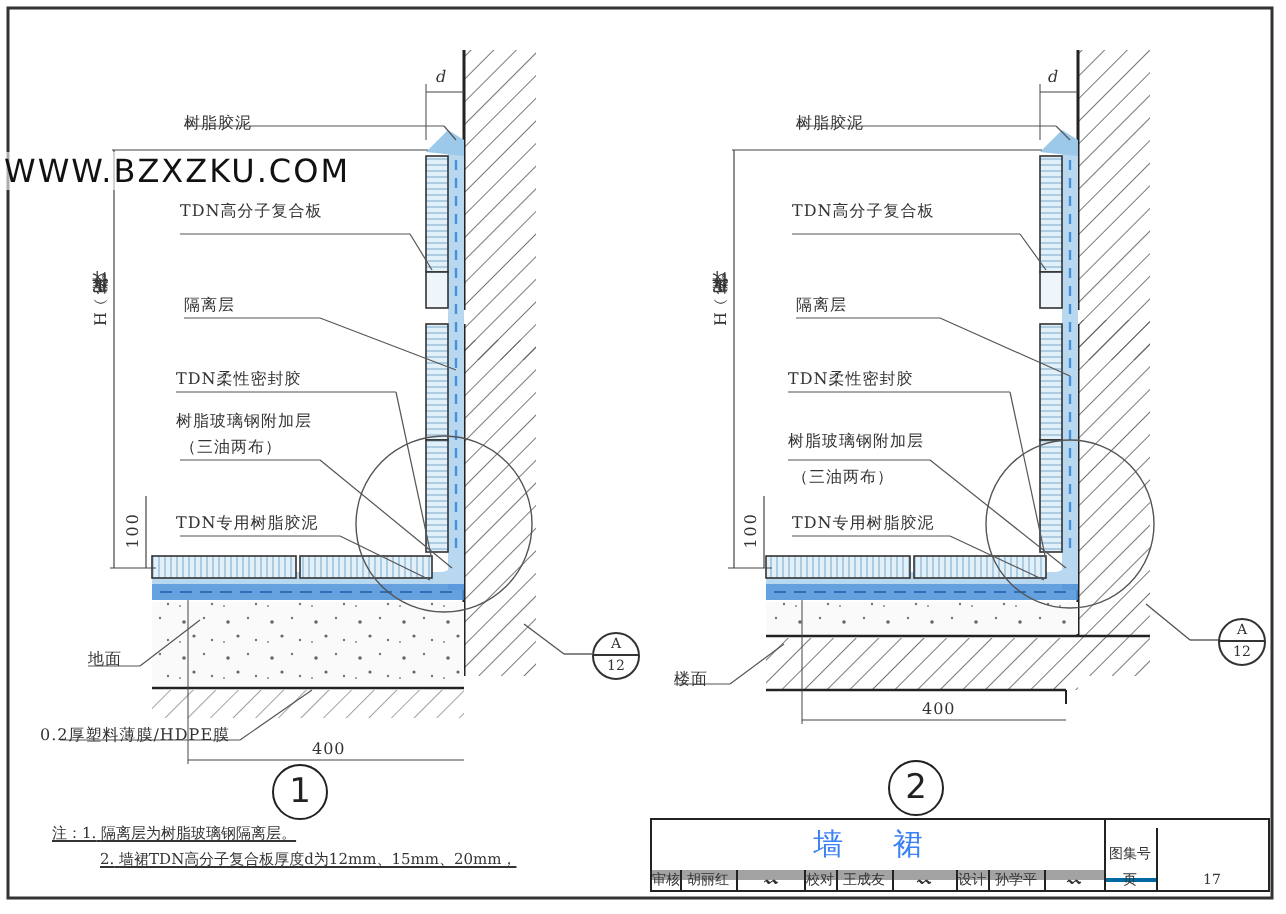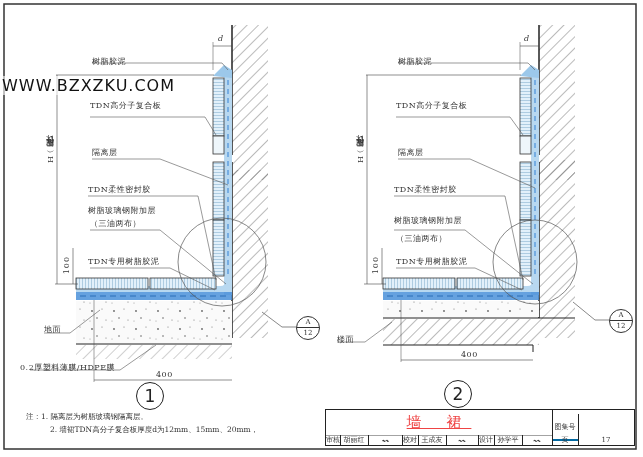--- a/index.html
+++ b/index.html
@@ -1,25 +1,25 @@
 <!DOCTYPE html>
 <html><head>
 <meta charset="utf-8">
 <style>
   html, body { margin:0; padding:0; background:#fff; }
   body { width:643px; height:457px; position:relative; overflow:hidden; font-family:"DejaVu Sans", sans-serif; }
   .sheet { position:absolute; left:0; top:0; width:643px; height:457px; }
   .lbl { position:absolute; font-size:8px; color:#333; white-space:nowrap; letter-spacing:0.5px; font-family:"DejaVu Serif", serif; }
   .watermark { position:absolute; left:2px; top:76px; font-size:16px; color:#111; letter-spacing:1px; font-family:"DejaVu Sans", sans-serif; background:rgba(255,255,255,0.6); }
   .vert { position:absolute; font-size:8px; color:#333; writing-mode:vertical-rl; transform:rotate(180deg); letter-spacing:1px; font-family:"DejaVu Serif", serif; }
-  .notes { position:absolute; left:26px; top:410px; font-size:7.5px; color:#333; line-height:13px; font-family:"DejaVu Serif", serif; }
+  .notes { position:absolute; left:26px; top:410px; font-size:7.5px; color:#333; line-height:13px; font-family:"DejaVu Serif", serif;text-decoration:underline; }
   .notes .indent { padding-left:24px; }
   .notes .indent2 { padding-left:30px; }
   .tb { position:absolute; left:325px; top:409px; width:310px; height:37px; border:1.5px solid #222; box-sizing:border-box; background:#fff; }
-  .tb-title { position:absolute; left:0; top:0; width:226px; height:25px; border-right:1px solid #222; border-bottom:1px solid #a3a3a3; display:flex; align-items:center; justify-content:center; font-size:15px; letter-spacing:10px; color:#ef4444; font-family:"DejaVu Serif", serif;text-decoration:underline; }
+  .tb-title { position:absolute; left:0; top:0; width:226px; height:25px; border-right:1px solid #222; border-bottom:5px solid #a3a3a3; display:flex; align-items:center; justify-content:center; font-size:15px; letter-spacing:10px; color:#3b82f6; font-family:"DejaVu Serif", serif; }
   .tb-cell { position:absolute; font-size:7px; color:#333; display:flex; align-items:center; justify-content:center; border-right:1px solid #222; font-family:"DejaVu Serif", serif; }
   .circ-label { position:absolute; width:26px; height:26px; border:1.5px solid #222; border-radius:50%; display:flex; align-items:center; justify-content:center; font-size:17px; color:#222; font-family:"DejaVu Sans", sans-serif; background:#fff; }
   .ref { position:absolute; width:22px; height:22px; border:1px solid #333; border-radius:50%; font-size:7px; color:#333; text-align:center; line-height:10px; background:#fff; font-family:"DejaVu Serif", serif; }
   .ref .a { display:block; border-bottom:1px solid #333; height:10px; }
 </style>
 </head>
 <body>
 
 <svg class="sheet" width="643" height="457" viewBox="0 0 643 457" xmlns="http://www.w3.org/2000/svg">
   <defs>

